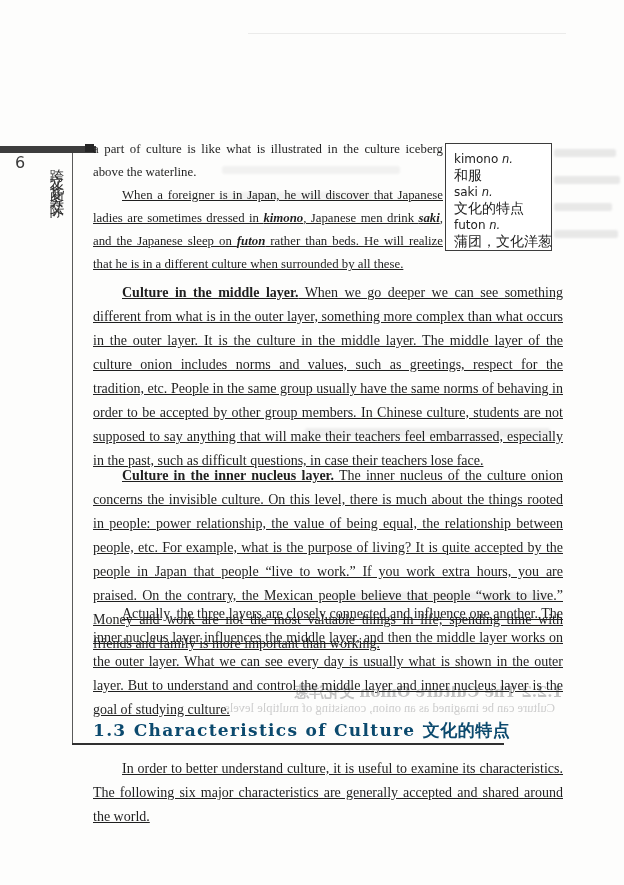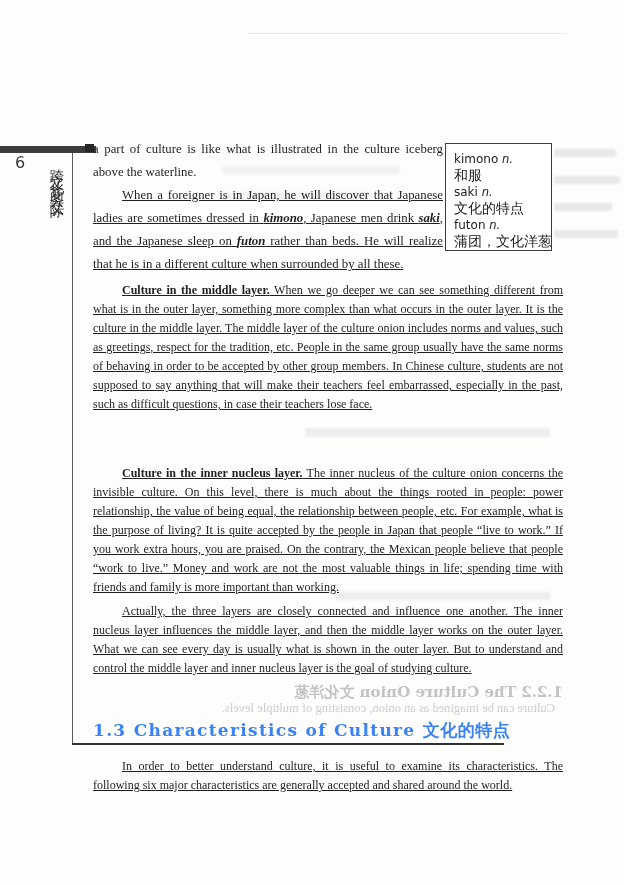--- a/index.html
+++ b/index.html
@@ -32,21 +32,21 @@
     position:absolute;left:47px;top:157px;
     writing-mode:vertical-rl;text-orientation:upright;
     font-family:"DejaVu Sans",sans-serif;
     font-size:14.5px;letter-spacing:6px;color:#2e2e2e;
   }
   .margin-rule{position:absolute;left:72px;top:153px;width:1px;height:590px;background:#5a5a5a;}
 
   
   .para{
     position:absolute;left:93px;width:470px;
-    font-size:12px;line-height:19px;color:#1f1f1f;
+    font-size:14px;line-height:24px;color:#1f1f1f;
     text-align:justify;margin:0;
   }
   .para-top{top:138px;width:350px;font-size:12.8px;line-height:23px;}
   .para-top p{margin:0;}
   .p-indent{text-indent:29px;text-decoration:underline;}
   .para-middle{top:281px;}
   .para-inner{top:464px;}
   .para-three{top:602px;}
   .para-intro{top:757px;}
 
@@ -62,21 +62,21 @@
     line-height:16px;white-space:nowrap;
   }
   .seg-w{font-size:12px;}
   .seg-pos{font-style:italic;font-size:11.5px;}
   .seg-zh{font-size:14px;}
 
   
   .heading{
     position:absolute;left:93px;top:719px;margin:0;
     font-family:"DejaVu Serif",serif;font-size:17px;font-weight:700;
-    letter-spacing:1.3px;color:#3b82f6;white-space:nowrap;
+    letter-spacing:1.3px;color:#0c4a6e;white-space:nowrap;
   }
   .seg-en{font-family:"DejaVu Serif",serif;}
   .seg-zhb{font-family:"DejaVu Sans",sans-serif;font-weight:700;letter-spacing:.5px;}
   .heading-underline{position:absolute;left:72px;top:743px;width:432px;height:2px;background:#303030;}
 
   
   .bleed{position:absolute;transform:scaleX(-1);color:#c3c3c3;filter:blur(.3px);white-space:nowrap;}
   .bleed-heading{left:243px;top:683px;width:320px;font-family:"DejaVu Serif",serif;font-weight:700;font-size:15px;text-align:left;}
   .bleed-line{left:150px;top:701px;width:405px;font-size:12.5px;color:#cdcdcd;text-align:left;}
 </style>

